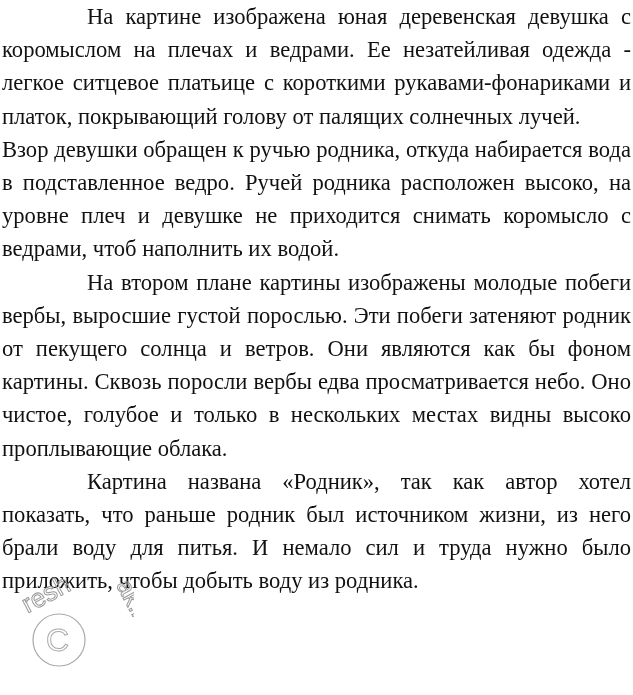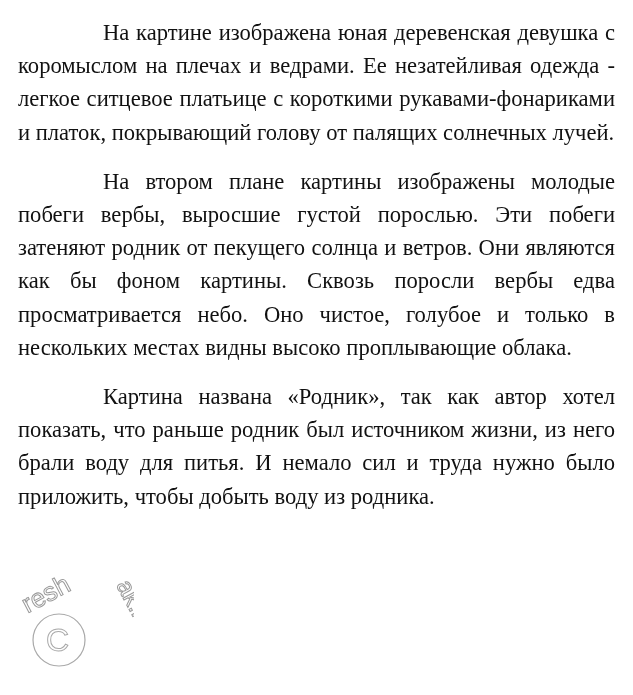--- a/index.html
+++ b/index.html
@@ -18,21 +18,21 @@
       left: 2px;
       top: 0px;
       width: 629px;
       font-family: "Liberation Serif", "DejaVu Serif", serif;
       font-size: 22.6px;
       line-height: 33.2px;
       color: #111111;
       text-align: justify;
     }
     .doc p {
-      margin: 16px;
+      margin: 0;
       padding: 0;
     }
     .doc p.indent {
       text-indent: 85px;
     }
     .doc p.noindent {
       text-indent: 0;
     }
     .watermark {
       position: absolute;
@@ -41,20 +41,21 @@
       width: 120px;
       height: 120px;
       pointer-events: none;
     }
   </style>
 </head>
 <body>
 
 <div class="doc">
   <p class="indent">На картине изображена юная деревенская девушка с коромыслом на плечах и ведрами. Ее незатейливая одежда - легкое ситцевое платьице с короткими рукавами-фонариками и платок, покрывающий голову от палящих солнечных лучей.</p>
+  <p class="noindent">Взор девушки обращен к ручью родника, откуда набирается вода в подставленное ведро. Ручей родника расположен высоко, на уровне плеч и девушке не приходится снимать коромысло с ведрами, чтоб наполнить их водой.</p>
   <p class="indent">На втором плане картины изображены молодые побеги вербы, выросшие густой порослью. Эти побеги затеняют родник от пекущего солнца и ветров. Они являются как бы фоном картины. Сквозь поросли вербы едва просматривается небо. Оно чистое, голубое и только в нескольких местах видны высоко проплывающие облака.</p>
   <p class="indent">Картина названа «Родник», так как автор хотел показать, что раньше родник был источником жизни, из него брали воду для питья. И немало сил и труда нужно было приложить, чтобы добыть воду из родника.</p>
 </div>
 
 <svg class="watermark" viewBox="0 0 120 120" xmlns="http://www.w3.org/2000/svg">
   <g fill="none" stroke="#9a9a9a" stroke-width="1.2" opacity="0.85">
     <circle cx="45" cy="75" r="26"></circle>
     <text x="32" y="86" font-family="Liberation Sans, sans-serif" font-size="32" fill="none" stroke="#9a9a9a" stroke-width="1">C</text>
   </g>
   <text x="8" y="34" font-family="Liberation Sans, sans-serif" font-size="26" fill="none" stroke="#9a9a9a" stroke-width="1" transform="rotate(-28 40 30)">resh</text>

